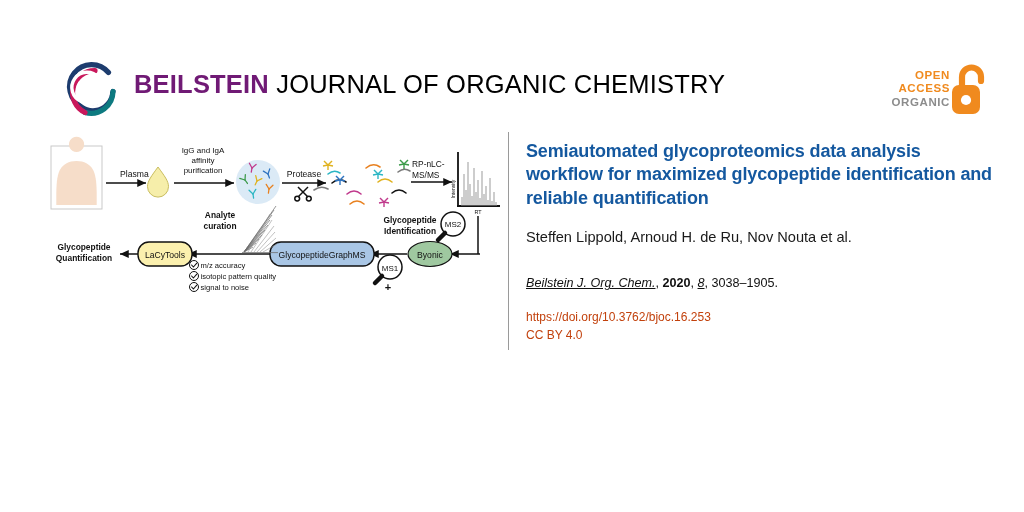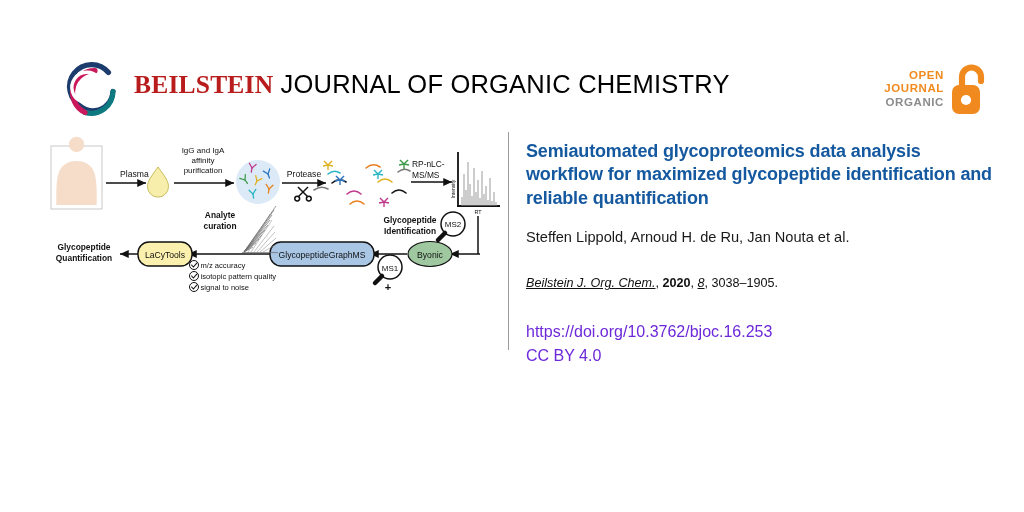--- a/index.html
+++ b/index.html
@@ -14,24 +14,24 @@
 
   
   .header{position:absolute;left:0;top:0;width:1024px;height:132px;}
 
   .logo-wrap{position:absolute;left:58px;top:58px;width:66px;height:66px;}
   .logo-title{
     position:absolute;left:134px;top:70px;
     font-size:25.5px;letter-spacing:.2px;
     color:#1b3f6e;white-space:nowrap;
   }
-  .logo-title .b{font-weight:bold;color:#b91c1c;font-family:Liberation Serif, serif;}
+  .logo-title .b{font-weight:bold;color:#701a75;}
   .logo-title .rest{font-weight:400;color:#000000;}
 
-  .oa{position:absolute;right:34px;top:58px;height:62px;display:flex;align-items:center;gap:6px;}
+  .oa{position:absolute;right:34px;top:58px;height:62px;display:flex;align-items:center;}
   .oa-text{text-align:right;line-height:1.18;}
   .oa-text div{font-size:11.5px;font-weight:bold;letter-spacing:.6px;}
   .oa-open,.oa-access{color:#f08a1e;}
   .oa-platinum{color:#8c8c8c;}
   .oa-lock{width:40px;height:54px;}
 
   
   .divider{
     position:absolute;left:508px;top:132px;width:1px;height:218px;
     background:#9a9a9a;
@@ -45,21 +45,21 @@
   }
   .art-authors{
     color:#1a1a1a;font-size:14.6px;margin-top:18px;line-height:1.3;
   }
   .art-cite{
     color:#111;font-size:12.6px;margin-top:28px;line-height:1.35;
   }
   .art-cite .it{font-style:italic;text-decoration:underline;}
   .art-cite .bd{font-weight:bold;}
   .art-doi{
-    color:#6d28d9;font-size:16px;margin-top:28px;line-height:1.5;
+    color:#c2410c;font-size:12px;margin-top:16px;line-height:1.5;
   }
 
   
   .figure{position:absolute;left:48px;top:134px;width:450px;height:200px;}
   .fig svg{display:block;}
 
   .lbl{font-family:"Liberation Sans", sans-serif;}
 </style>
 </head>
 <body>
@@ -80,21 +80,21 @@
       </svg>
     </div>
 
     <div class="logo-title">
       <span class="b">BEILSTEIN</span><span class="rest"> JOURNAL OF ORGANIC CHEMISTRY</span>
     </div>
 
     <div class="oa">
       <div class="oa-text">
         <div class="oa-open">OPEN</div>
-        <div class="oa-access">JOURNAL</div>
+        <div class="oa-access">ACCESS</div>
         <div class="oa-platinum">ORGANIC</div>
       </div>
       <svg class="oa-lock" viewBox="0 0 40 54">
         <path d="M12 24 L12 15 a9.5 9.5 0 0 1 19 0 L31 19" fill="none" stroke="#f08a1e" stroke-width="6.2" stroke-linecap="round"></path>
         <rect x="2" y="23" width="28" height="29" rx="7" fill="#f08a1e"></rect>
         <circle cx="16" cy="38" r="5.1" fill="#ffffff"></circle>
       </svg>
     </div>
   </div>
 
@@ -340,21 +340,21 @@
 
       <line x1="90" y1="120" x2="72" y2="120" stroke="#111" stroke-width="1.5" marker-end="url(#arwL)"></line>
 
       <text class="lbl" x="36" y="116" font-size="8.4" font-weight="bold" fill="#111" text-anchor="middle">Glycopeptide</text>
       <text class="lbl" x="36" y="127" font-size="8.4" font-weight="bold" fill="#111" text-anchor="middle">Quantification</text>
     </svg>
   </div>
 
   <div class="right">
     <div class="art-title">Semiautomated glycoproteomics data analysis workflow for maximized glycopeptide identification and reliable quantification</div>
-    <div class="art-authors">Steffen Lippold, Arnoud H. de Ru, Jan Nouta et al.</div>
+    <div class="art-authors">Steffen Lippold, Arnoud H. de Ru, Nov Nouta et al.</div>
     <div class="art-cite">
       <span class="it">Beilstein J. Org. Chem.</span><span>, </span><span class="bd">2020</span><span>, </span><span class="it">8</span><span>, </span><span>3038–1905.</span>
     </div>
     <div class="art-doi">
       <div>https://doi.org/10.3762/bjoc.16.253</div>
       <div>CC BY 4.0</div>
     </div>
   </div>
 
 </div>

